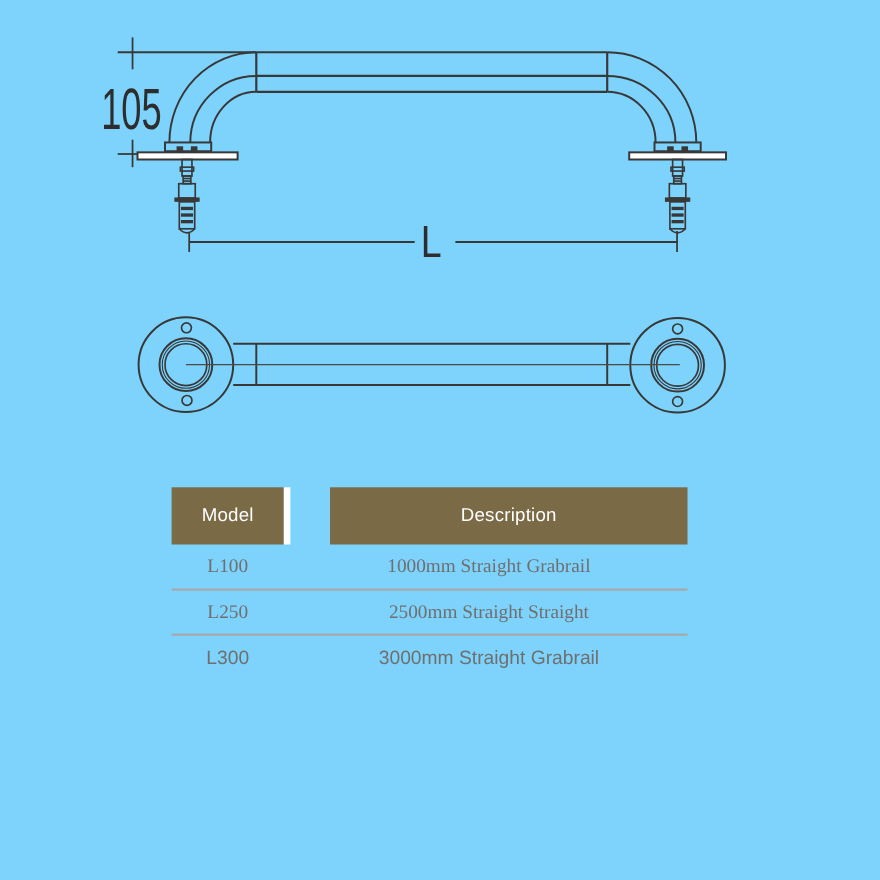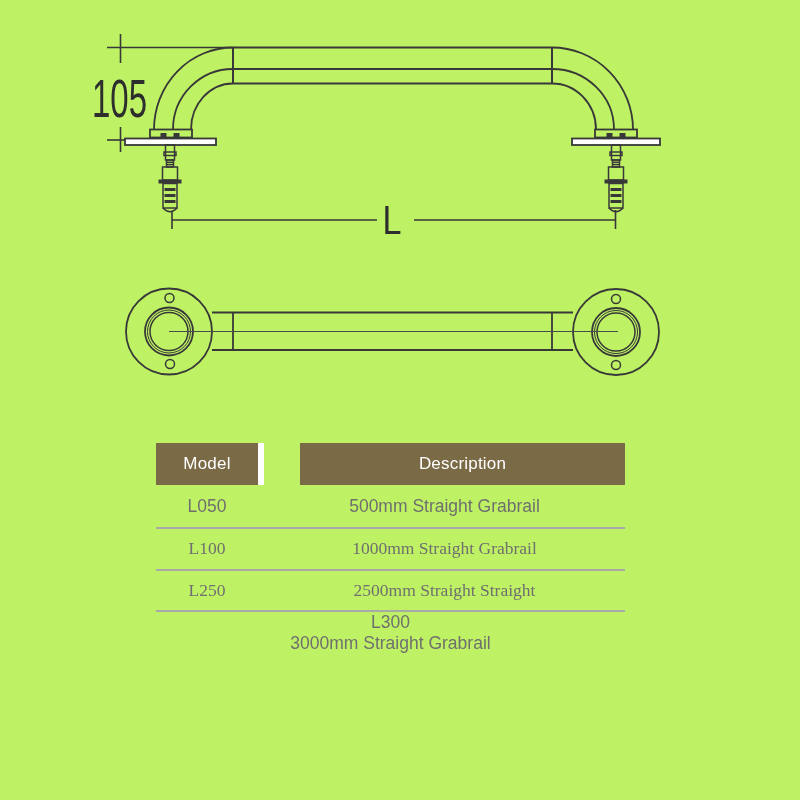--- a/index.html
+++ b/index.html
@@ -7,37 +7,37 @@
     width:800px;
     height:800px;
     background:#ffffff;
     font-family:"Liberation Sans", sans-serif;
     overflow:hidden;
   }
   .page{
     position:relative;
     width:800px;
     height:800px;
-    background:#bef264;
+    background:#7dd3fc;
   }
   .drawing-svg{
     position:absolute;
     left:0;
     top:0;
   }
   
   .spec-table{
     position:absolute;
     left:156px;
     top:443px;
     width:469px;
   }
   .spec-header{
     display:flex;
-    height:42px;
+    height:52px;
   }
   .spec-header .cell{
     background:#7a6a45;
     color:#ffffff;
     font-size:17px;
     display:flex;
     align-items:center;
     justify-content:center;
     letter-spacing:0.2px;
   }
@@ -49,21 +49,21 @@
     align-items:center;
     border-bottom:2px solid #a8a8a8;
     color:#6f6f6f;
     font-size:17.5px;
   }
   .spec-row .model-cell{ width:102px; text-align:center; }
   .spec-row .gap{ width:6px; }
   .spec-row .desc-cell{ flex:1; text-align:center; }
   .row-h1{ height:42px; }
   .row-h2{ height:39.5px;font-family:Liberation Serif, serif; }
-  .row-last{ height:40px; border-bottom:none;flex-direction:column; }
+  .row-last{ height:40px; border-bottom:none; }
 </style>
 </head>
 <body>
 
 <div class="page">
 
   <svg class="drawing-svg" width="800" height="440" viewBox="0 0 800 440">
     <defs>
       <g id="anchor-screw" stroke="#383838" stroke-width="1.5" fill="none">
 
@@ -173,25 +173,20 @@
     </g>
   </svg>
 
   <div class="spec-table">
     <div class="spec-header">
       <div class="cell model-col">Model</div>
       <div class="gap"></div>
       <div class="cell desc-col">Description</div>
     </div>
 
-    <div class="spec-row row-h1">
-      <div class="model-cell">L050</div>
-      <div class="gap"></div>
-      <div class="desc-cell">500mm Straight Grabrail</div>
-    </div>
     <div class="spec-row row-h2">
       <div class="model-cell">L100</div>
       <div class="gap"></div>
       <div class="desc-cell">1000mm Straight Grabrail</div>
     </div>
     <div class="spec-row row-h2">
       <div class="model-cell">L250</div>
       <div class="gap"></div>
       <div class="desc-cell">2500mm Straight Straight</div>
     </div>

